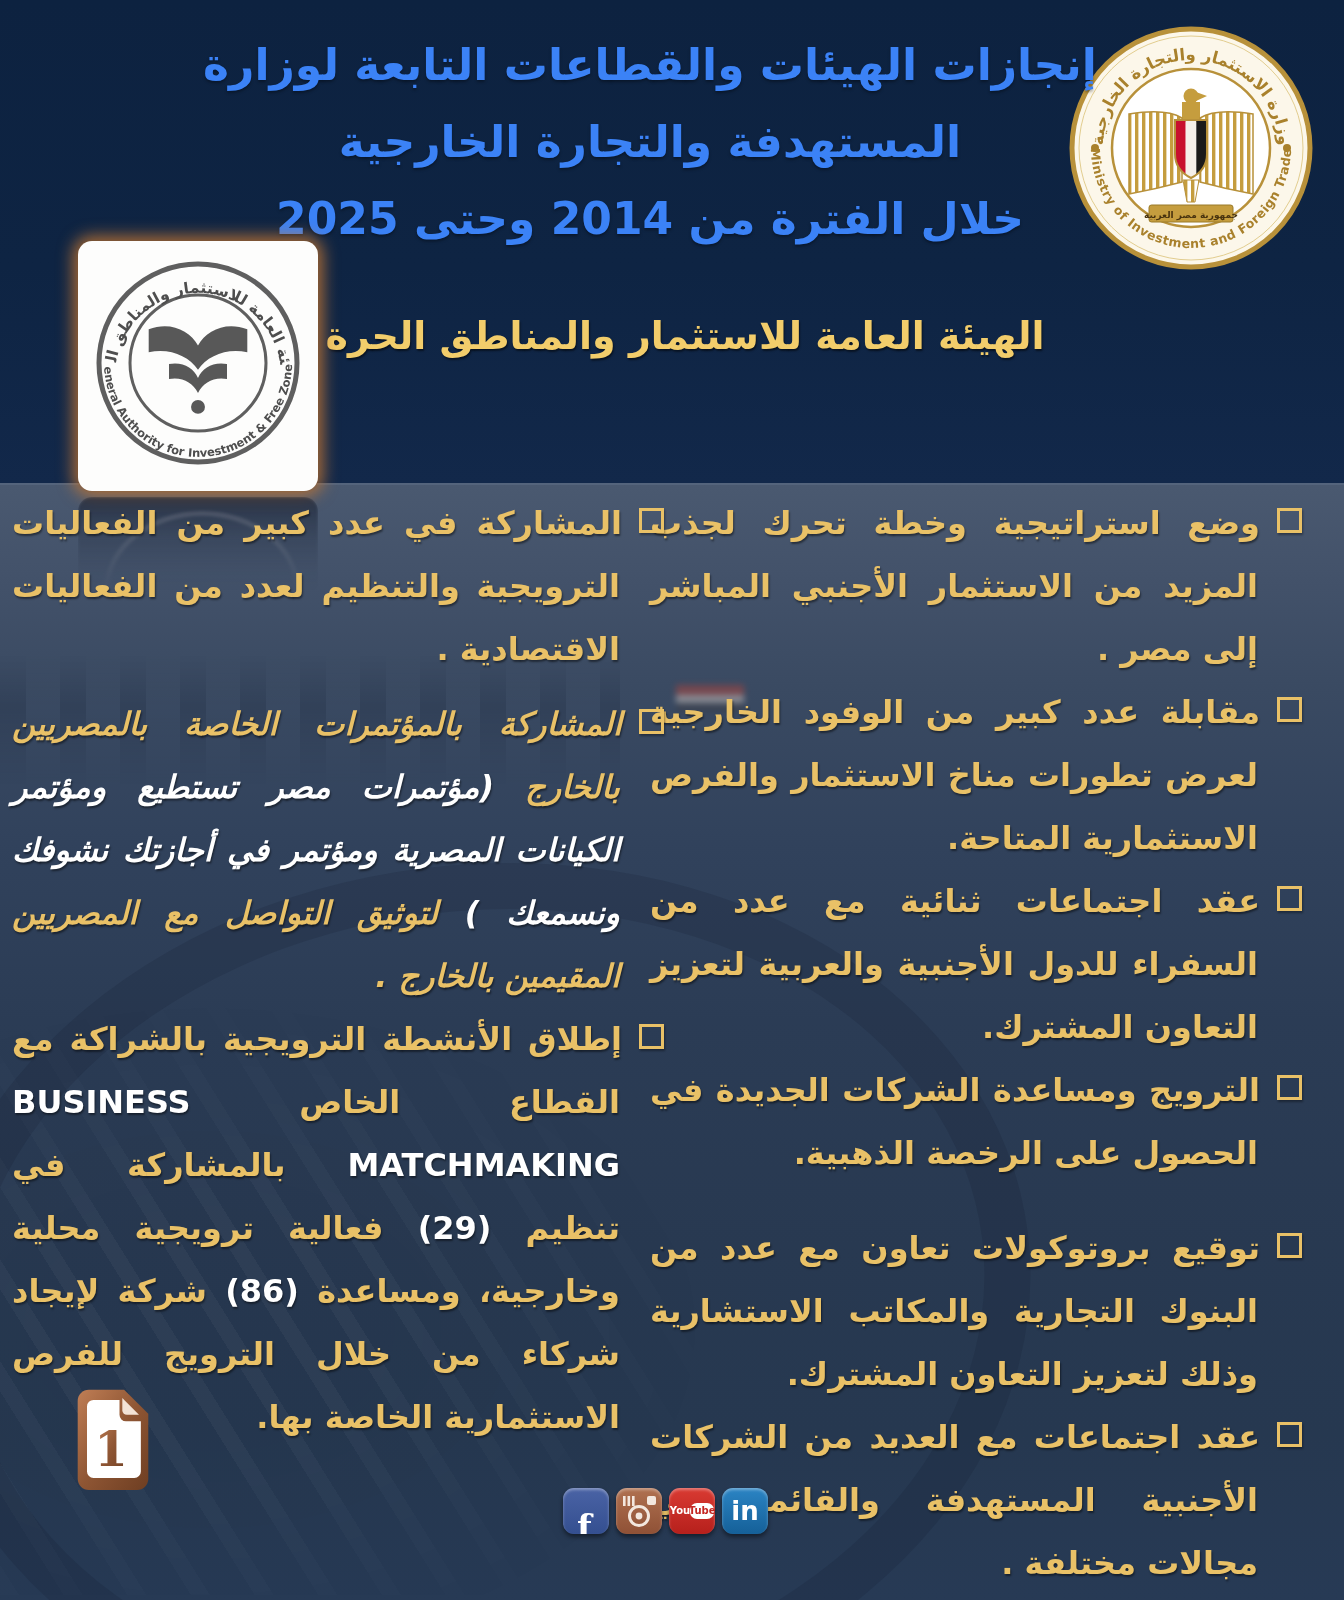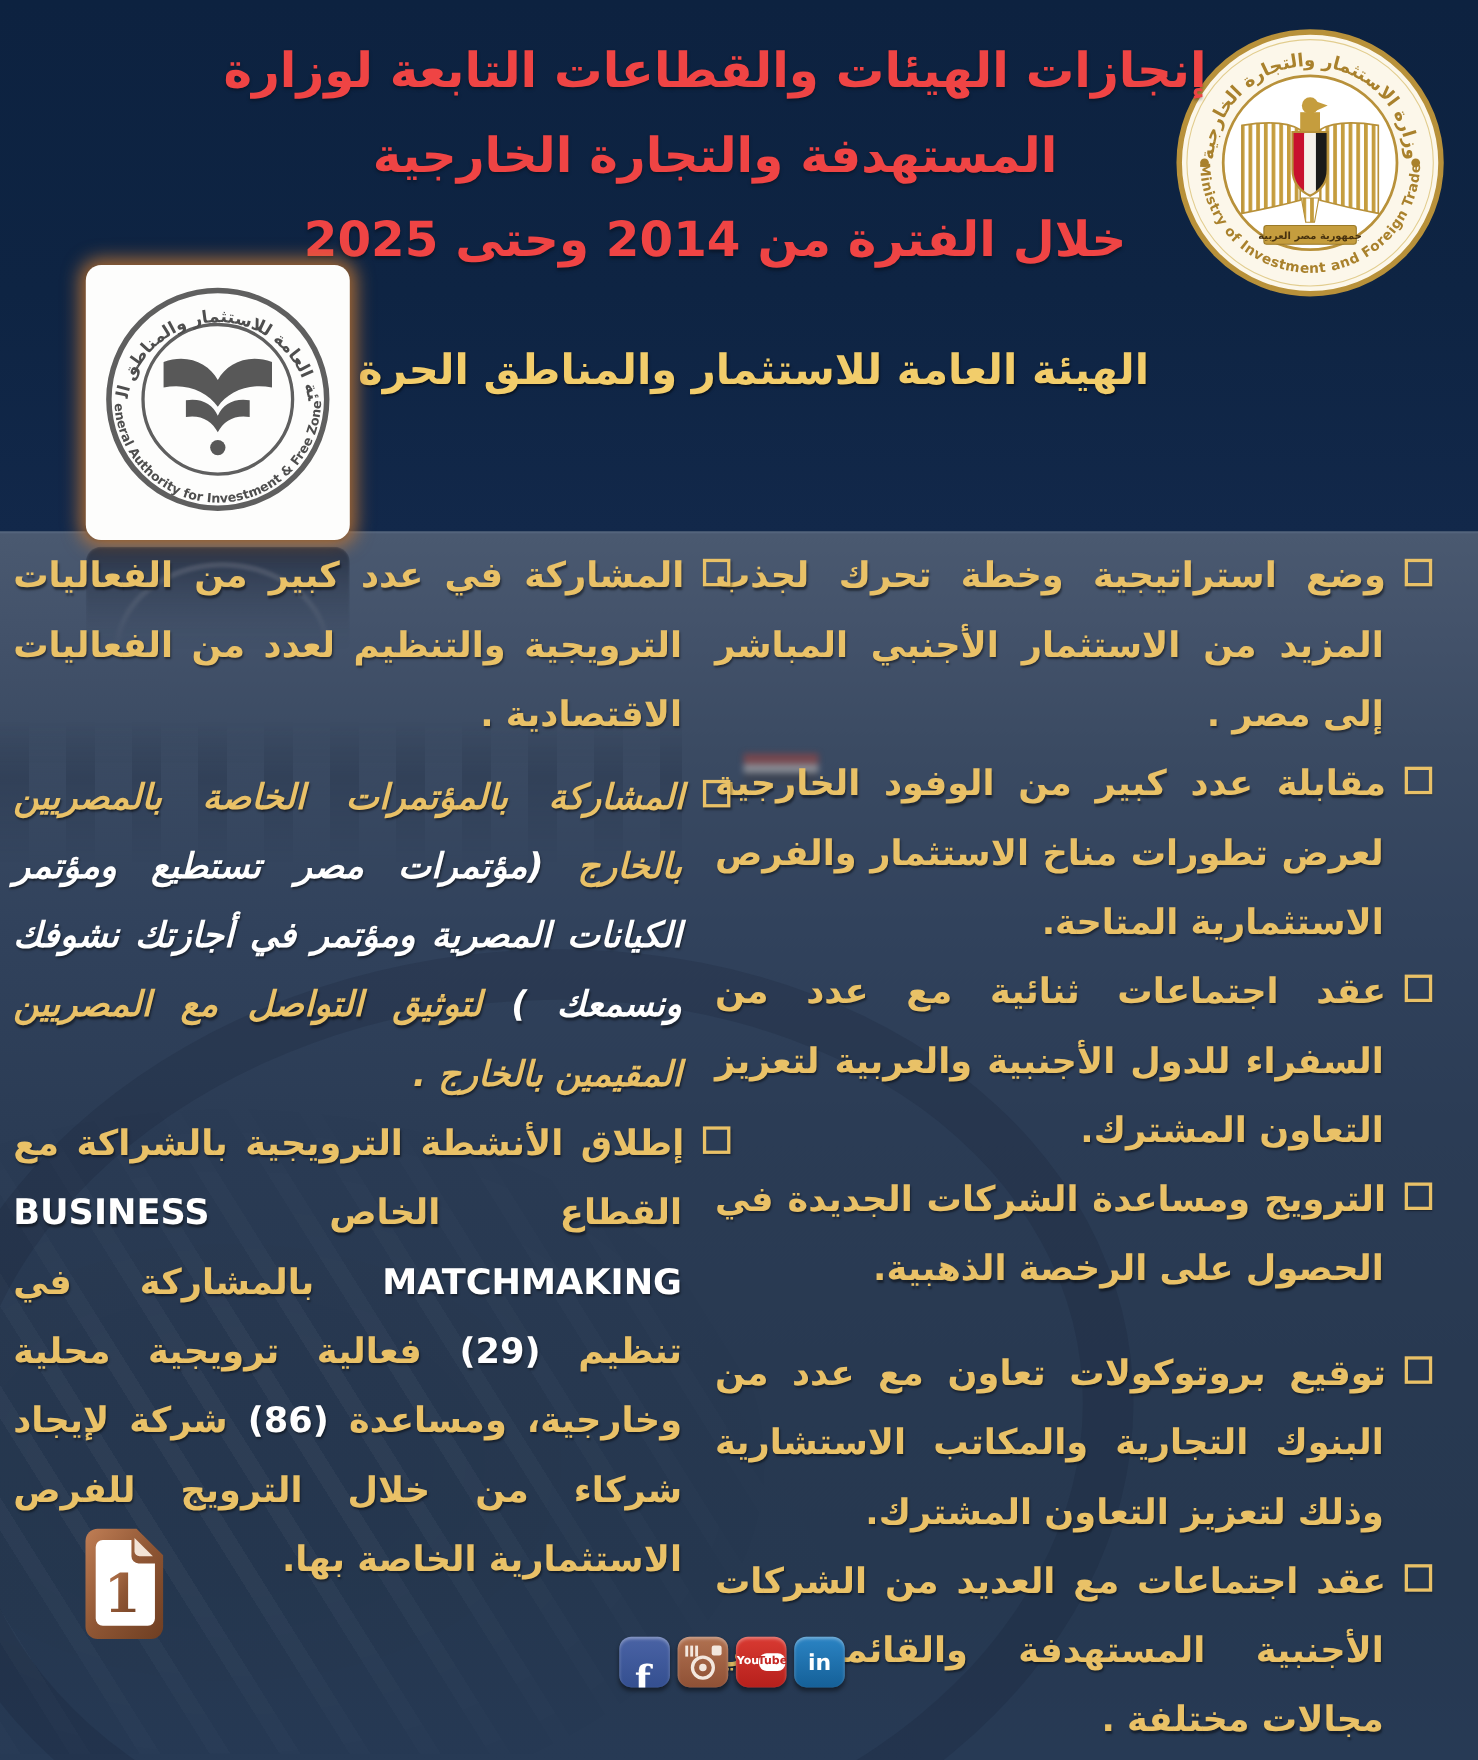--- a/index.html
+++ b/index.html
@@ -37,21 +37,21 @@
   .gafi-mirror{position:absolute;left:78px;top:497px;width:240px;height:100px;border-radius:14px;
              background:linear-gradient(180deg,rgba(12,19,36,0.5),rgba(12,19,36,0.05));
              filter:blur(1.5px);
              -webkit-mask-image:linear-gradient(180deg,#000 10%,transparent 95%);
              mask-image:linear-gradient(180deg,#000 10%,transparent 95%);}
   .gm-circle{position:absolute;left:26px;top:14px;width:186px;height:150px;border-radius:50%;
              border:5px solid rgba(120,126,138,0.4);}
 
   
   .title{position:absolute;left:115px;top:26px;width:1070px;text-align:center;
-         color:#ef4444;font-weight:bold;font-size:44px;line-height:77px;direction:rtl;
+         color:#3b82f6;font-weight:bold;font-size:44px;line-height:77px;direction:rtl;
          text-shadow:0 2px 3px rgba(0,0,0,0.35);}
   .subtitle{position:absolute;left:150px;top:314px;width:1070px;text-align:center;
          color:#f2cd6b;font-weight:bold;font-size:38px;direction:rtl;
          text-shadow:1px 2px 2px rgba(0,0,0,0.5);}
 
   
   .col{position:absolute;top:492px;direction:rtl;text-align:justify;
        font-weight:bold;font-size:32px;line-height:63px;color:#e9c167;
        text-shadow:1px 2px 2px rgba(0,0,0,0.45);}
   .col-right{left:650px;width:652px;}
@@ -73,21 +73,21 @@
          display:flex;align-items:center;justify-content:center;}
   .sicon.fb{background:linear-gradient(180deg,#4a63a5,#344f90);}
   .sicon.fb .glyph{color:#fff;font-family:"DejaVu Serif",serif;font-weight:bold;font-size:34px;
                    position:absolute;bottom:-10px;left:14px;line-height:1;}
   .sicon.ig{background:linear-gradient(180deg,#b07150,#8f5136);}
   .sicon.yt{background:linear-gradient(180deg,#d93a32,#b6201c);flex-direction:row;}
   .yt-you{color:#fff;font-size:10px;font-weight:bold;line-height:10px;margin-bottom:1px;}
   .yt-badge{background:#fff;border-radius:7px;width:24px;height:16px;display:flex;align-items:center;
             justify-content:center;color:#c42723;font-size:10px;font-weight:bold;line-height:10px;}
   .sicon.li{background:linear-gradient(180deg,#2b84c4,#156098);}
-  .sicon.li .glyph{color:#fff;font-weight:bold;font-size:20px;line-height:1;}
+  .sicon.li .glyph{color:#fff;font-weight:bold;font-size:26px;line-height:1;}
 </style>
 </head>
 <body>
 
 <div class="page">
 
   <div class="top-band"></div>
   <div class="photo-band">
     <div class="arc-shape"></div>
     <div class="streaks"></div>

